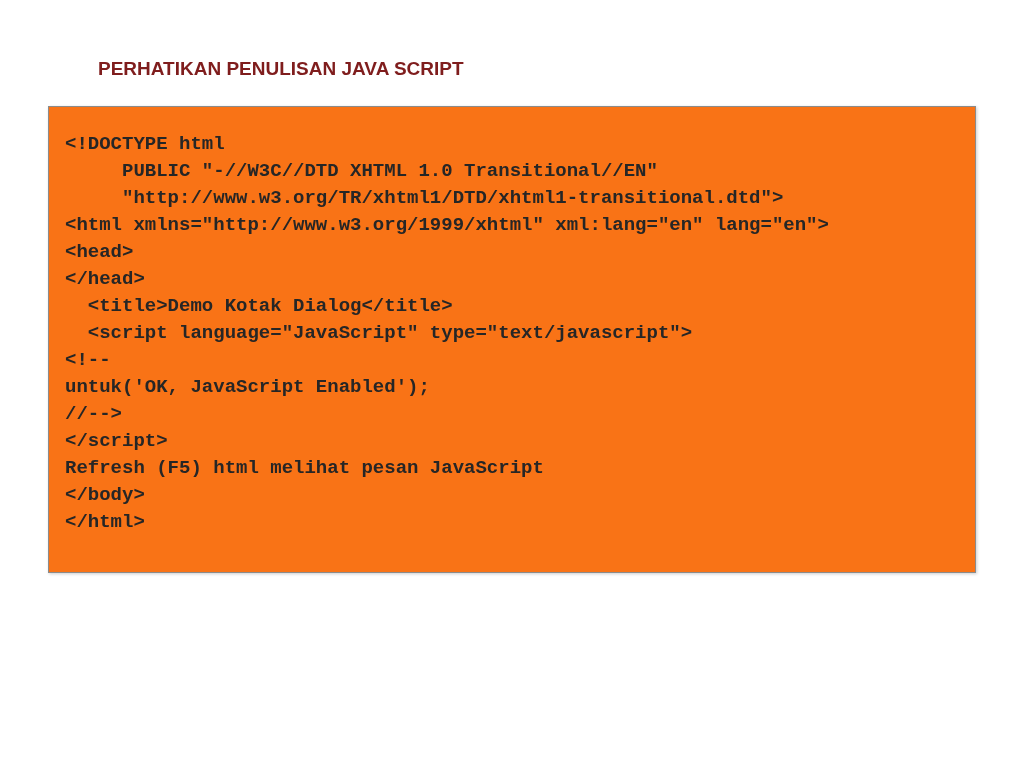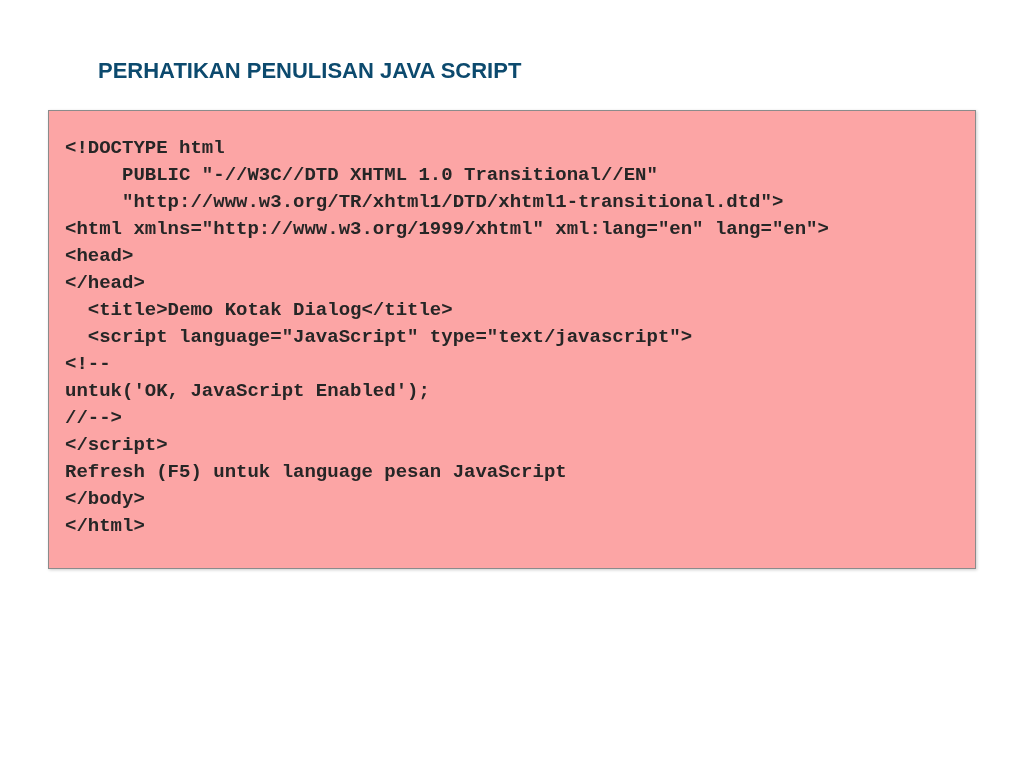--- a/index.html
+++ b/index.html
@@ -13,30 +13,30 @@
     background: #ffffff;
     font-family: Arial, sans-serif;
     position: relative;
   }
   .slide-container {
     width: 100%;
     height: 100%;
     padding: 58px 48px 48px 48px;
   }
   .title {
-    font-size: 22px;
+    font-size: 19px;
     font-weight: bold;
-    color: #0c4a6e;
+    color: #7f1d1d;
     margin-bottom: 13px;
     margin-left: 50px;
   }
   .code-box {
-    background: #fca5a5;
+    background: #f97316;
     border: 1px solid #8b8b8b;
-    padding: 24px 16px 28px 16px;
+    padding: 24px 16px 36px 16px;
     margin-left: 0;
     margin-right: 0;
     box-shadow: 1px 1px 3px rgba(0,0,0,0.2);
     margin-top: 26px;
   }
   .code-line {
     font-family: 'Courier New', Courier, monospace;
     font-size: 19px;
     font-weight: bold;
     color: #262626;
@@ -58,17 +58,17 @@
     <div class="code-line">&lt;head&gt;</div>
     <div class="code-line">&lt;/head&gt;</div>
     <div class="code-line">  &lt;title&gt;Demo Kotak Dialog&lt;/title&gt;</div>
     <div class="code-line"></div>
     <div class="code-line">  &lt;script language="JavaScript" type="text/javascript"&gt;</div>
     <div class="code-line">&lt;!--</div>
     <div class="code-line">untuk('OK, JavaScript Enabled');</div>
     <div class="code-line">//--&gt;</div>
     <div class="code-line">&lt;/script&gt;</div>
     <div class="code-line"></div>
-    <div class="code-line">Refresh (F5) untuk language pesan JavaScript</div>
+    <div class="code-line">Refresh (F5) html melihat pesan JavaScript</div>
     <div class="code-line">&lt;/body&gt;</div>
     <div class="code-line">&lt;/html&gt;</div>
   </div>
 </div>
 
 </body></html>

